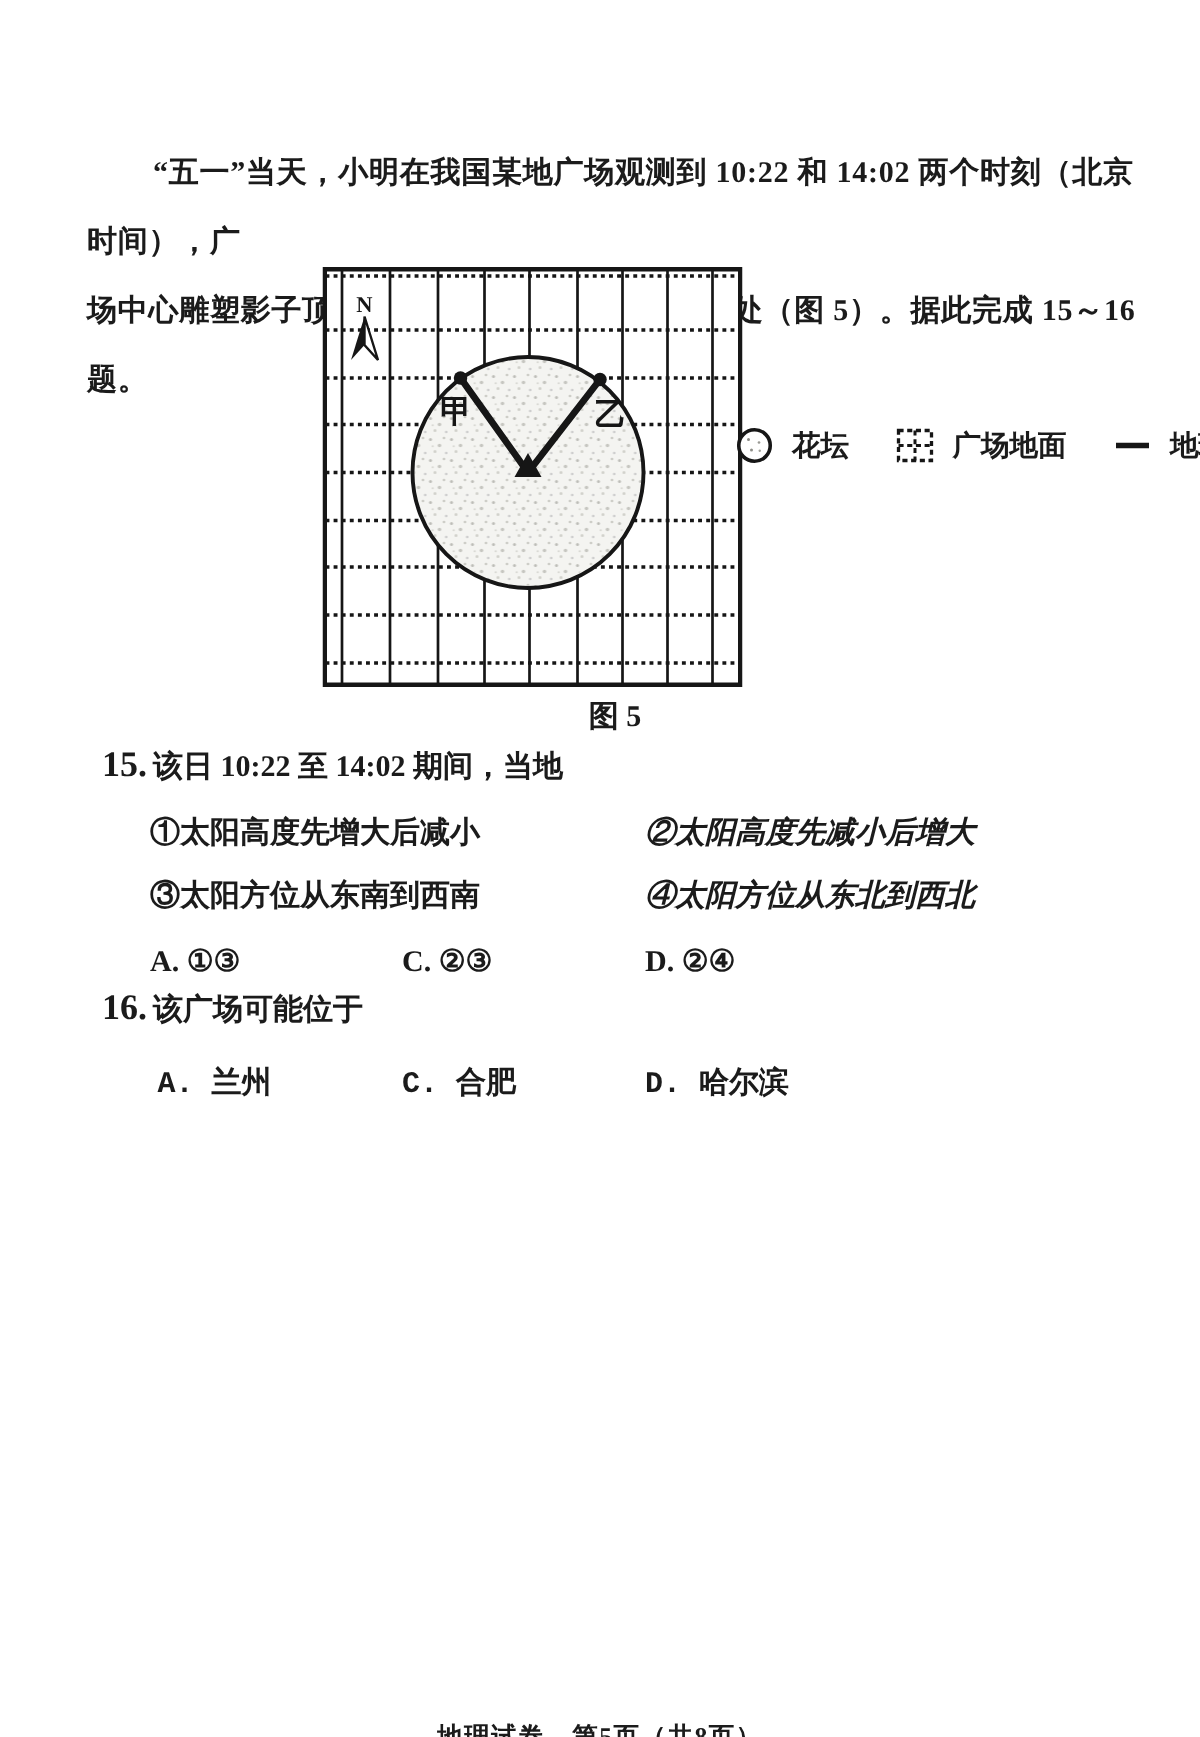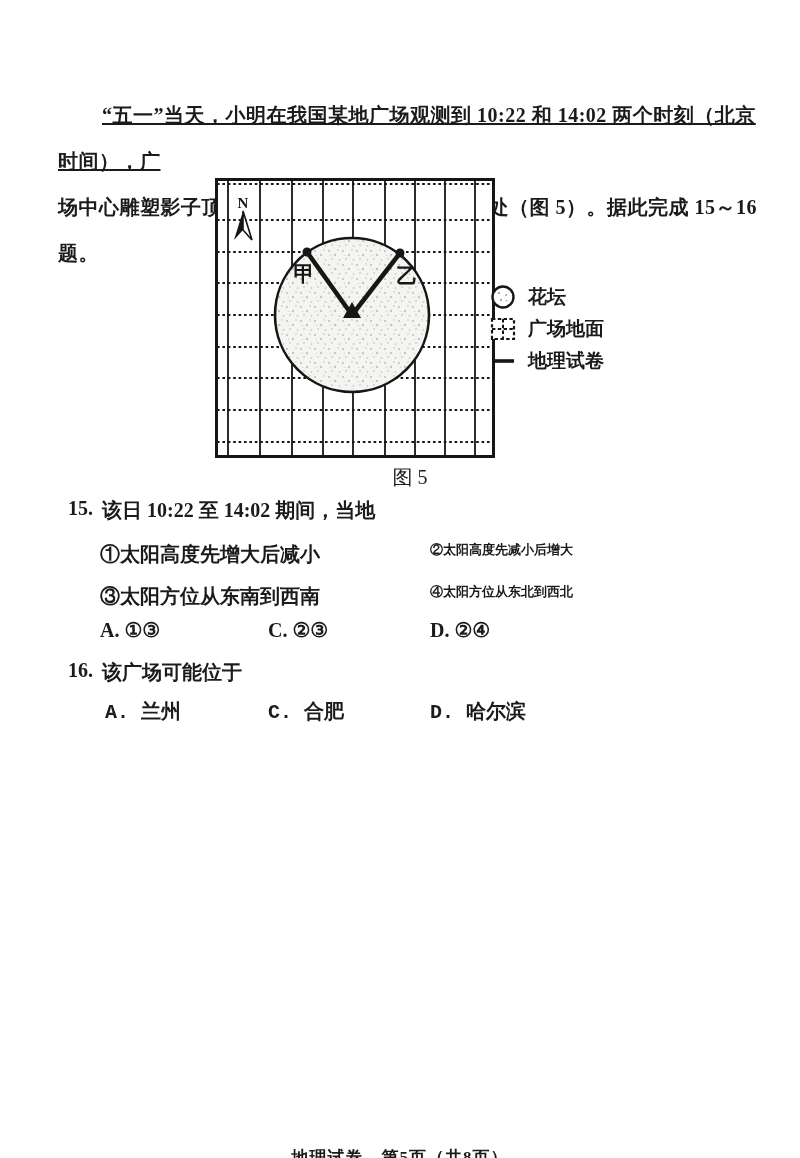--- a/index.html
+++ b/index.html
@@ -11,43 +11,43 @@
     overflow: hidden;
     font-family: "Liberation Serif", serif;
     color: #1b1b1b;
     -webkit-font-smoothing: antialiased;
   }
   .abs { position: absolute; }
 
   
   .intro { left: 58px; top: 92px; width: 700px; }
   .intro .line { font-weight: 700; font-size: 20px; line-height: 46px; letter-spacing: 0.5px; }
-  .intro .line.first { text-indent: 2.2em; text-decoration: underline; }
+  .intro .line.first { text-indent: 2.2em; }
 
   
   .figure-wrap { left: 215px; top: 178px; width: 280px; height: 280px; }
-  .legend { left: 490px; top: 283px; width: 160px; display: flex; flex-direction: column; gap: 4px; }
+  .legend { left: 490px; top: 283px; width: 160px; display: flex; flex-direction: row; gap: 31px; }
   .legend-item { display: flex; align-items: center; gap: 12px; height: 28px; }
   .legend-label { font-weight: 700; font-size: 19px; white-space: nowrap; }
-  .caption { left: 215px; top: 464px; width: 390px; text-align: center; font-weight: 400; font-size: 20px; }
+  .caption { left: 215px; top: 464px; width: 390px; text-align: center; font-weight: 700; font-size: 20px; }
 
   
   .q-stem-row { display: flex; }
-  .q-num { width: 34px; flex: 0 0 34px; font-weight: 700; font-size: 20px; }
+  .q-num { width: 34px; flex: 0 0 34px; font-weight: 700; font-size: 24px; }
   .q-stem { font-weight: 700; font-size: 20px; }
   .q15-stem { left: 68px; top: 497px; width: 700px; }
   .q16-stem { left: 68px; top: 659px; width: 700px; }
 
   .stmt-row { left: 100px; width: 680px; display: flex; }
   .stmt-row .c1 { width: 330px; flex: 0 0 330px; font-weight: 700; font-size: 20px; white-space: nowrap; }
-  .stmt-row .c2 { font-weight: 700; font-size: 13px; white-space: nowrap; }
+  .stmt-row .c2 { font-weight: 700; font-size: 20px; white-space: nowrap; font-style: italic; }
   .stmt-row-1 { top: 541px; }
   .stmt-row-2 { top: 583px; }
 
-  .choice-row { display: flex; }
+  .choice-row { display: flex; margin-top: 10px; }
   .choice-row span { font-weight: 700; font-size: 20px; white-space: nowrap; }
   .choices-15 { left: 100px; top: 618px; width: 690px; }
   .choices-15 span:nth-child(1) { width: 168px; flex: 0 0 168px; }
   .choices-15 span:nth-child(2) { width: 162px; flex: 0 0 162px; }
   .choices-15 span:nth-child(3) { width: 160px; flex: 0 0 160px; }
   .choices-16 { left: 105px; top: 698px; width: 690px; font-family: Liberation Mono, monospace; }
   .choices-16 span:nth-child(1) { width: 163px; flex: 0 0 163px; }
   .choices-16 span:nth-child(2) { width: 162px; flex: 0 0 162px; }
   .choices-16 span:nth-child(3) { width: 158px; flex: 0 0 158px; }
 

